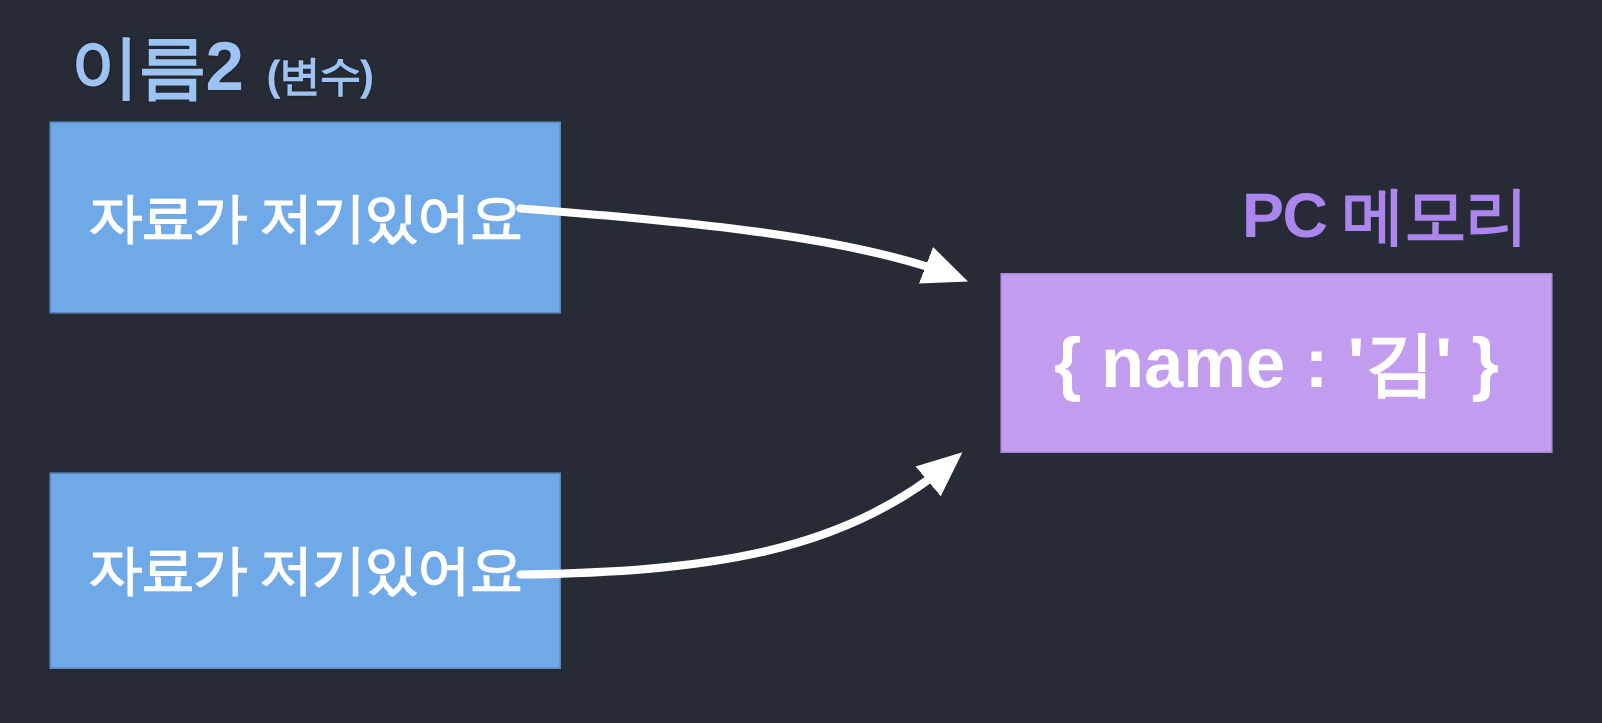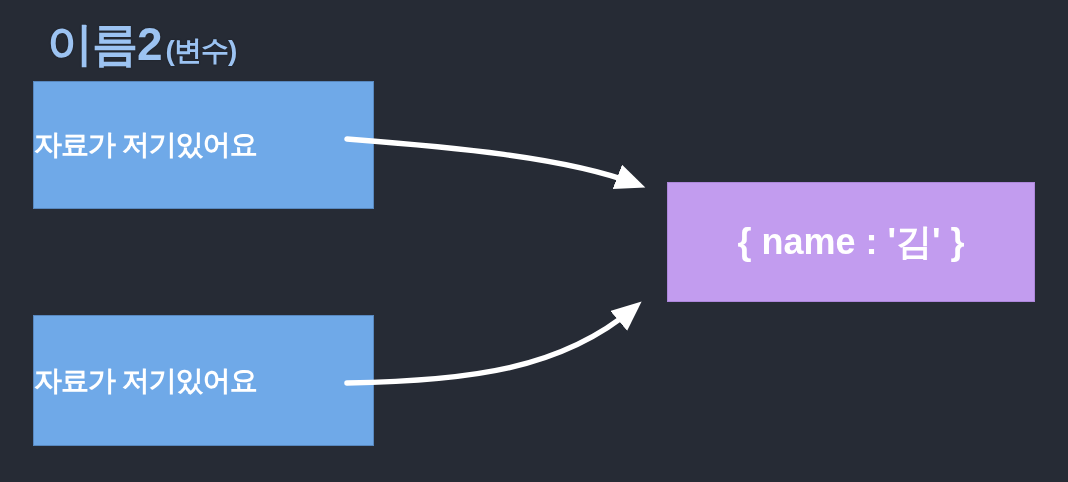--- a/index.html
+++ b/index.html
@@ -31,40 +31,40 @@
   .var-label {
     position: absolute;
     z-index: 3;
     color: #9cc3f2;
     font-weight: 800;
     letter-spacing: -1px;
     white-space: nowrap;
     text-shadow: 0 0 2px rgba(0,0,0,.35);
   }
   .var-label .var-name   { font-size: 46px; }
-  .var-label .var-suffix { font-size: 28px; margin-left: 4px; }
+  .var-label .var-suffix { font-size: 28px; margin-left: 16px; }
   .var-label-top    { left: 47px; top: 14px; }
   .var-label-bottom { left: 47px; top: 260px; }
 
   
   .value-box {
     position: absolute;
     left: 33px;
     width: 341px;
     height: 128px;
     z-index: 2;
     background: #6fa9e8;
     border: 1px solid rgba(35, 60, 95, .30);
     box-sizing: border-box;
     display: flex;
     align-items: center;
-    justify-content: flex-start;
+    justify-content: center;
     color: #ffffff;
     font-weight: 800;
-    font-size: 28px;
+    font-size: 36px;
     letter-spacing: -1px;
     white-space: nowrap;
   }
   .value-box-top    { top: 81px; }
   .value-box-bottom { top: 315px; height: 131px; }
 
   
   .memory-title {
     position: absolute;
     right: 50px;
@@ -84,21 +84,21 @@
     height: 120px;
     z-index: 2;
     background: #c29cef;
     border: 1px solid rgba(110, 70, 160, .25);
     box-sizing: border-box;
     display: flex;
     align-items: center;
     justify-content: center;
     color: #ffffff;
     font-weight: 800;
-    font-size: 36px;
+    font-size: 47px;
     white-space: nowrap;
   }
 
   
   .arrows {
     position: absolute;
     left: 0; top: 0;
     z-index: 4;
     pointer-events: none;
   }
@@ -115,20 +115,21 @@
 
   <div class="value-box value-box-top">
     <span>자료가 저기있어요</span>
   </div>
 
 
   <div class="value-box value-box-bottom">
     <span>자료가 저기있어요</span>
   </div>
 
+  <div class="memory-title">PC 메모리</div>
 
   <div class="memory-box">
     <span>{ name : '김' }</span>
   </div>
 
   <svg class="arrows" width="1068" height="482" viewBox="0 0 1068 482">
     <defs>
       <marker id="arrowhead" markerUnits="userSpaceOnUse" markerWidth="34" markerHeight="28" refX="20" refY="13" orient="auto">
         <path d="M0,0 L30,13 L0,26 Z" fill="#ffffff"></path>
       </marker>

